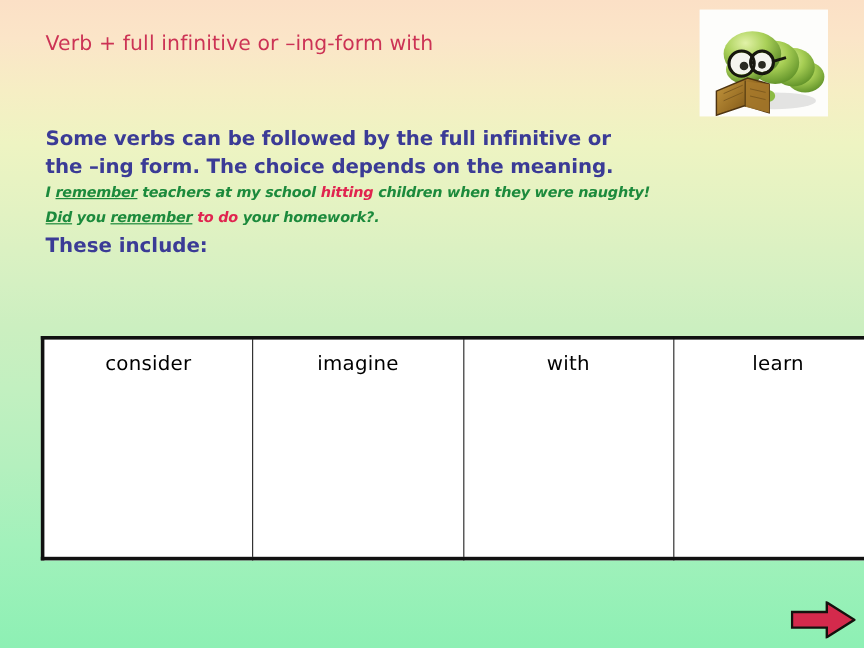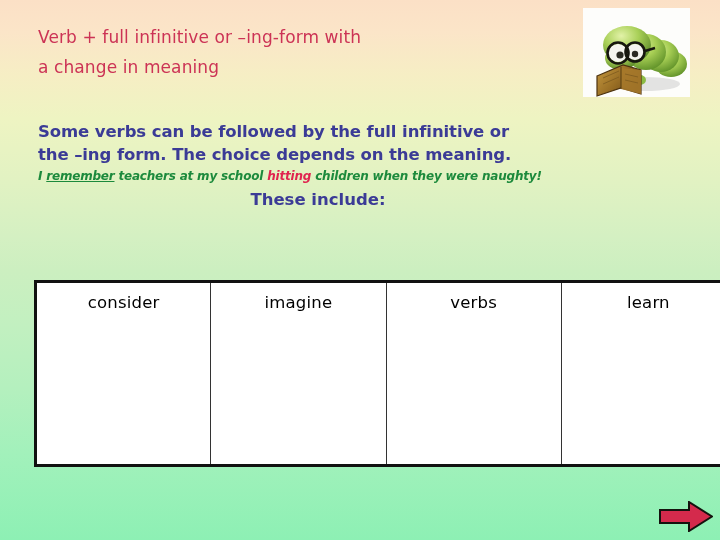--- a/index.html
+++ b/index.html
@@ -43,21 +43,21 @@
     line-height: 30px;
     font-weight: 500;
     letter-spacing: 0.1px;
   }
   #title .tline { display: block; white-space: nowrap; }
 
   
   #body-text {
     position: absolute;
     left: 38px;
-    top: 120px;
+    top: 104px;
     width: 560px;
     font-family: "DejaVu Sans", sans-serif;
   }
   .bline {
     display: block;
     white-space: nowrap;
   }
   .blue-line {
     color: #3b3b96;
     font-size: 16.5px;
@@ -77,21 +77,20 @@
   .ex-line .hl {
     color: #e0244f;
     font-style: italic;
     font-weight: 600;
   }
   .blue-last {
     color: #3b3b96;
     font-size: 16.5px;
     line-height: 25px;
     font-weight: 600;
-    text-align: center;
   }
 
   
   #worm-pic {
     position: absolute;
     left: 583px;
     top: 8px;
     width: 107px;
     height: 89px;
     background: #fdfdfb;
@@ -136,21 +135,20 @@
   }
   #next-arrow svg { display: block; }
 </style>
 </head>
 <body>
 
 <div id="slide">
 
   <div id="title">
     <span class="tline">Verb + full infinitive or –ing-form with</span>
-    <span class="tline">a change in meaning</span>
   </div>
 
   <div id="worm-pic">
     <svg width="107" height="89" viewBox="0 0 107 89" xmlns="http://www.w3.org/2000/svg">
       <defs>
         <radialGradient id="bodyg" cx="40%" cy="30%" r="75%">
           <stop offset="0%" stop-color="#d8ec9a"></stop>
           <stop offset="45%" stop-color="#a8cf55"></stop>
           <stop offset="100%" stop-color="#5d8f27"></stop>
         </radialGradient>
@@ -201,30 +199,31 @@
     </svg>
   </div>
 
   <div id="body-text">
 
     <span class="bline blue-line">Some verbs can be  followed by the full infinitive or</span>
     <span class="bline blue-line">the –ing form. The choice depends on the meaning.</span>
 
     <span class="bline ex-line"><span>I </span><span class="u">remember</span><span> teachers at my school </span><span class="hl">hitting</span><span> children when they were naughty!</span></span>
 
+    <span class="bline ex-line"><span class="u">Did</span><span> you </span><span class="u">remember</span><span> </span><span class="hl">to do</span><span> your homework?.</span></span>
 
     <span class="bline blue-last">These include:</span>
   </div>
 
   <table id="verb-table">
     <tbody>
       <tr class="r1">
         <td>consider</td>
         <td>imagine</td>
-        <td>verbs</td>
+        <td>with</td>
         <td>learn</td>
       </tr>
     </tbody>
   </table>
 
   <div id="next-arrow">
     <svg width="54" height="31" viewBox="0 0 54 31" xmlns="http://www.w3.org/2000/svg">
       <polygon points="1,9 30,9 30,1 53,15.5 30,30 30,22 1,22" fill="#d42a4c" stroke="#14120e" stroke-width="2" stroke-linejoin="miter"></polygon>
     </svg>
   </div>

